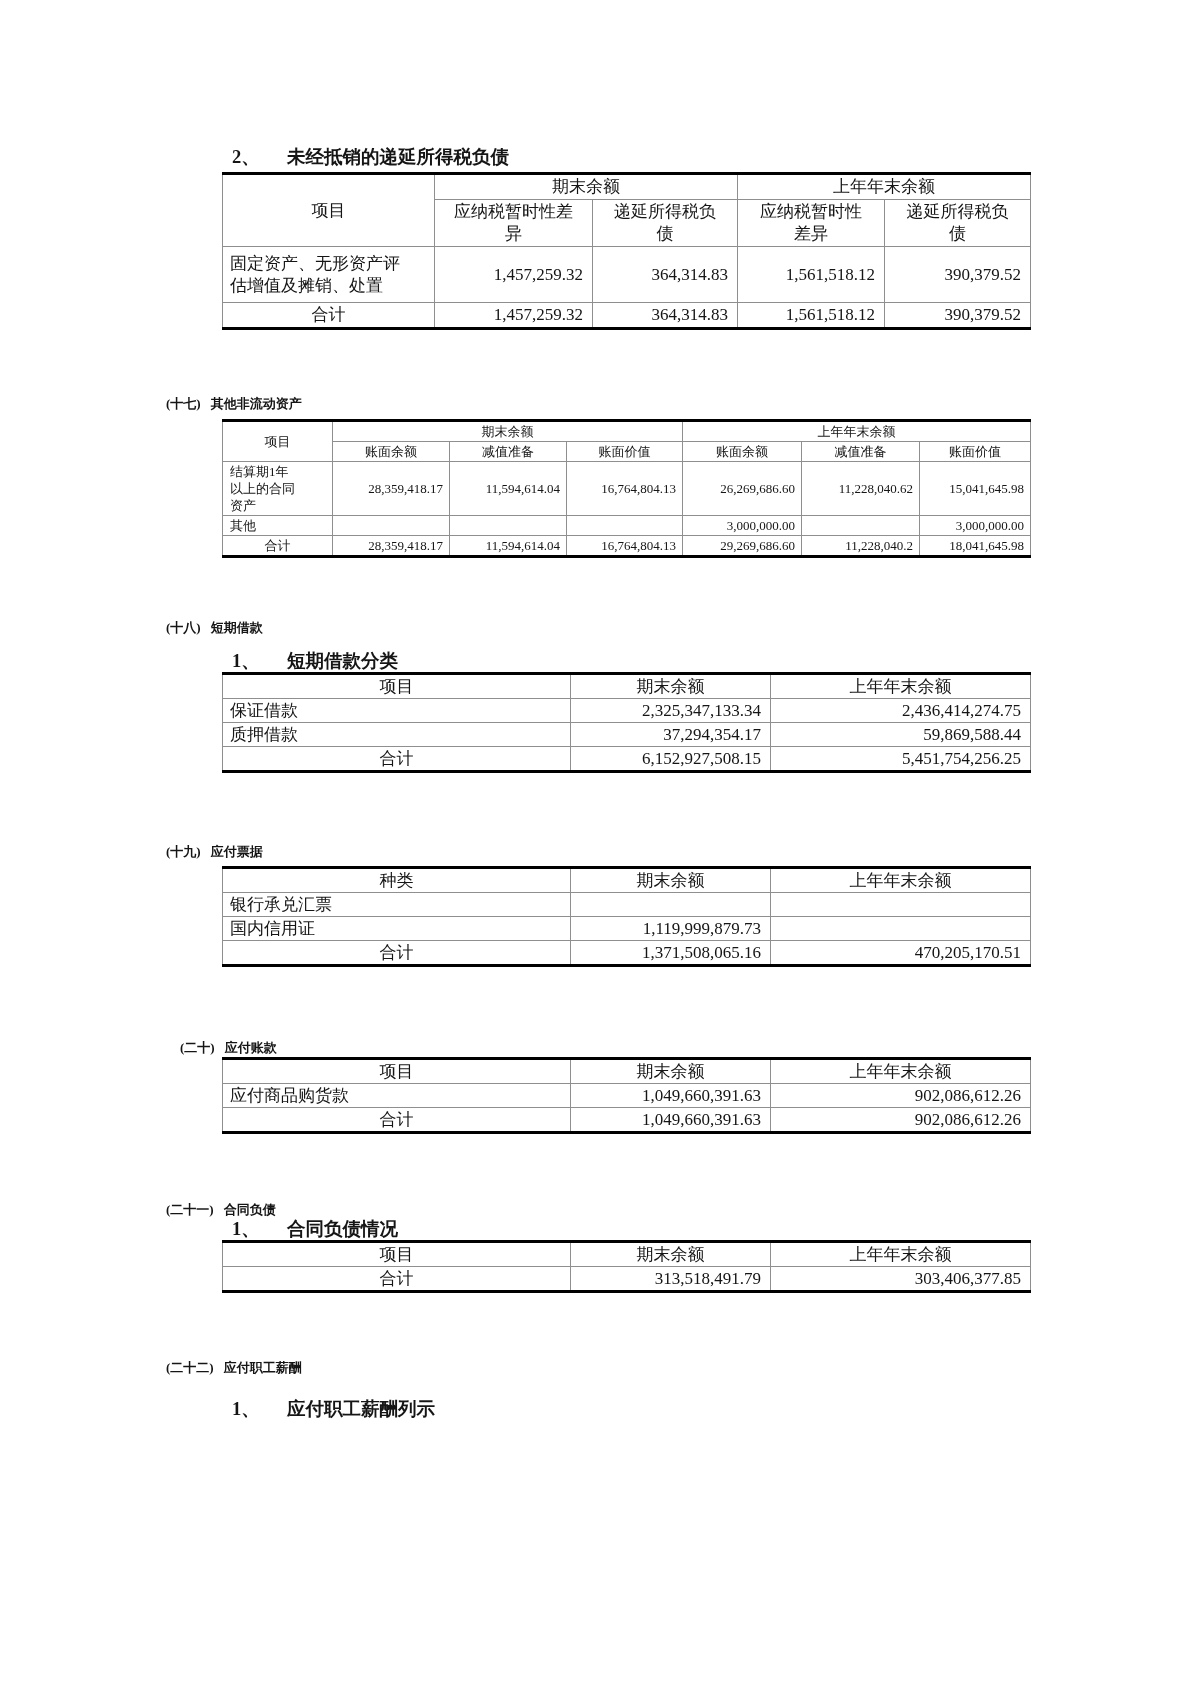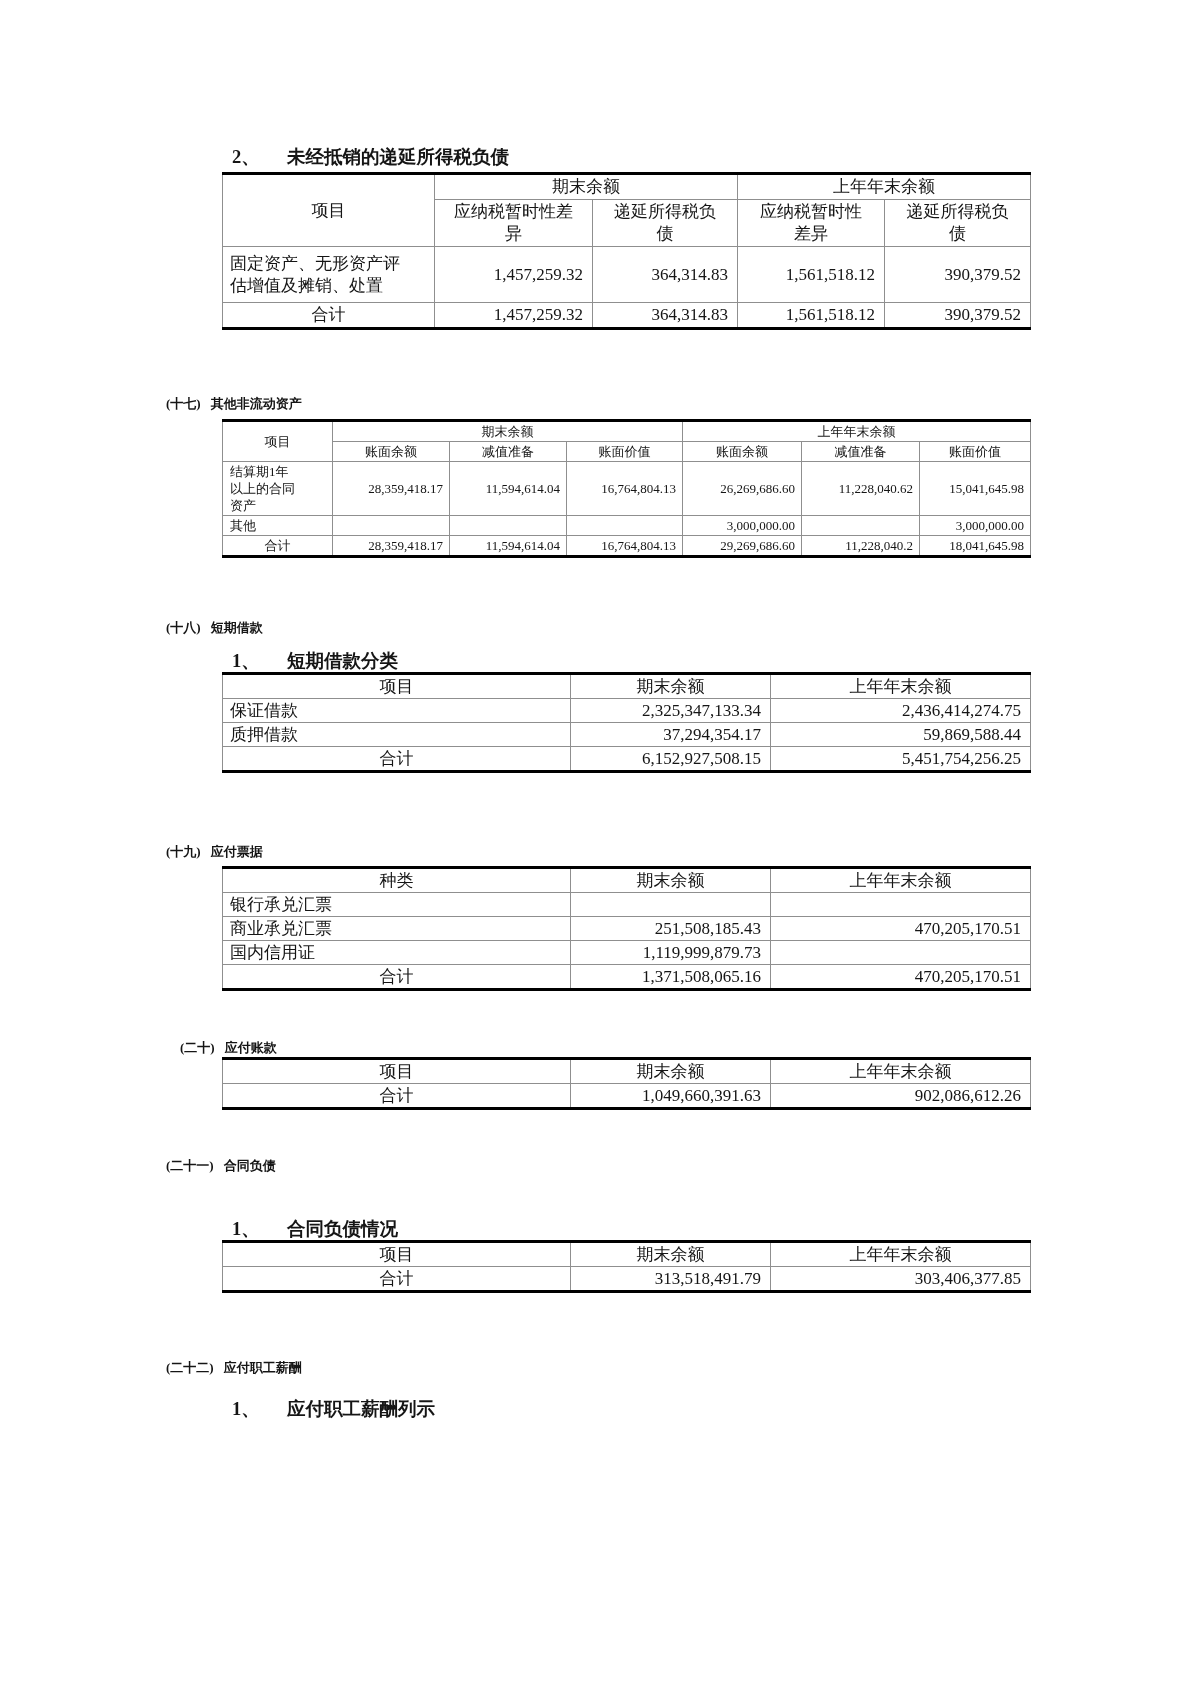--- a/index.html
+++ b/index.html
@@ -218,25 +218,20 @@
         <th>上年年末余额</th>
       </tr>
     </thead>
     <tbody>
         <tr>
           <td class="c-label"><span class="lbl">银行承兑汇票</span></td>
           <td class="c-num"></td>
           <td class="c-num"></td>
         </tr>
         <tr>
-          <td class="c-label"><span class="lbl">商业承兑汇票</span></td>
-          <td class="c-num">251,508,185.43</td>
-          <td class="c-num">470,205,170.51</td>
-        </tr>
-        <tr>
           <td class="c-label"><span class="lbl">国内信用证</span></td>
           <td class="c-num">1,119,999,879.73</td>
           <td class="c-num"></td>
         </tr>
         <tr>
           <td class="c-label center"><span class="lbl">合计</span></td>
           <td class="c-num">1,371,508,065.16</td>
           <td class="c-num">470,205,170.51</td>
         </tr>
       </tbody>
@@ -254,28 +249,33 @@
       </colgroup>
     <thead>
       <tr>
         <th>项目</th>
         <th>期末余额</th>
         <th>上年年末余额</th>
       </tr>
     </thead>
     <tbody>
         <tr>
-          <td class="c-label center"><span class="lbl">合计</span></td>
+          <td class="c-label"><span class="lbl">应付商品购货款</span></td>
           <td class="c-num">1,049,660,391.63</td>
           <td class="c-num">902,086,612.26</td>
         </tr>
-      </tbody>
-  </table>
-
-  <div class="sec-head" style="left:166px;top:1154px">
+        <tr>
+          <td class="c-label center"><span class="lbl">合计</span></td>
+          <td class="c-num">1,049,660,391.63</td>
+          <td class="c-num">902,086,612.26</td>
+        </tr>
+      </tbody>
+  </table>
+
+  <div class="sec-head" style="left:166px;top:1198px">
     <span class="num">(二十一)</span>
     <span class="ttl">合同负债</span>
   </div>
   <div class="sub-head" style="left:232px;top:1218px">
     <span class="num">1、</span>
     <span class="ttl">合同负债情况</span>
   </div>
   <table class="fin t-std" style="left:222px;top:1240px;width:808px">
     <colgroup>
         <col style="width:348px">

